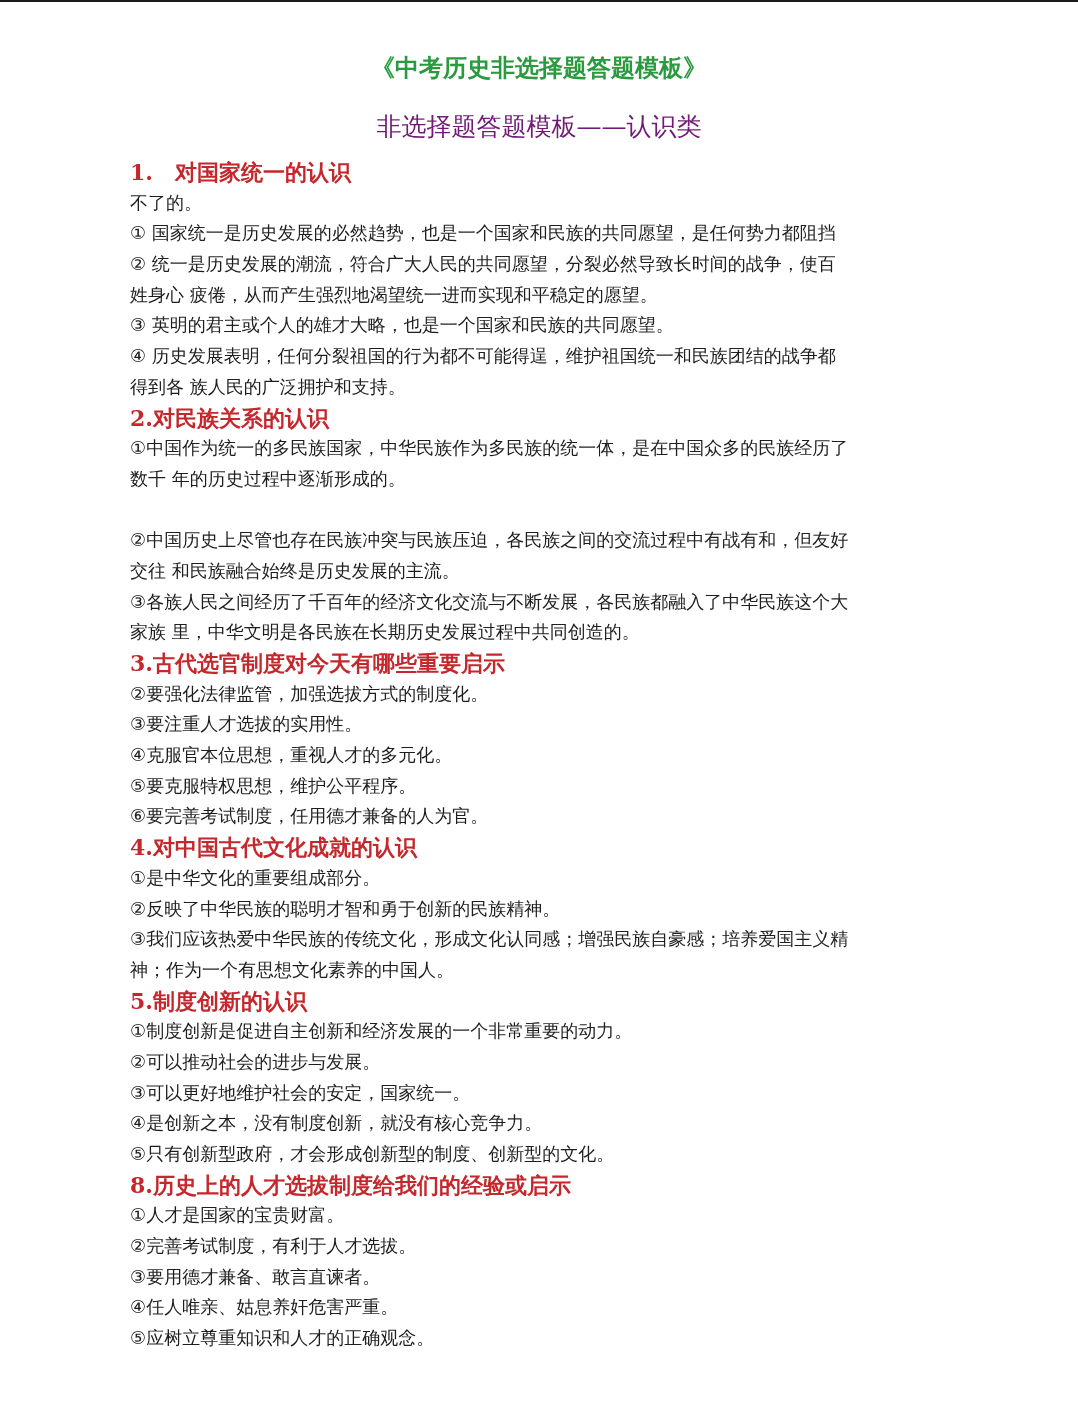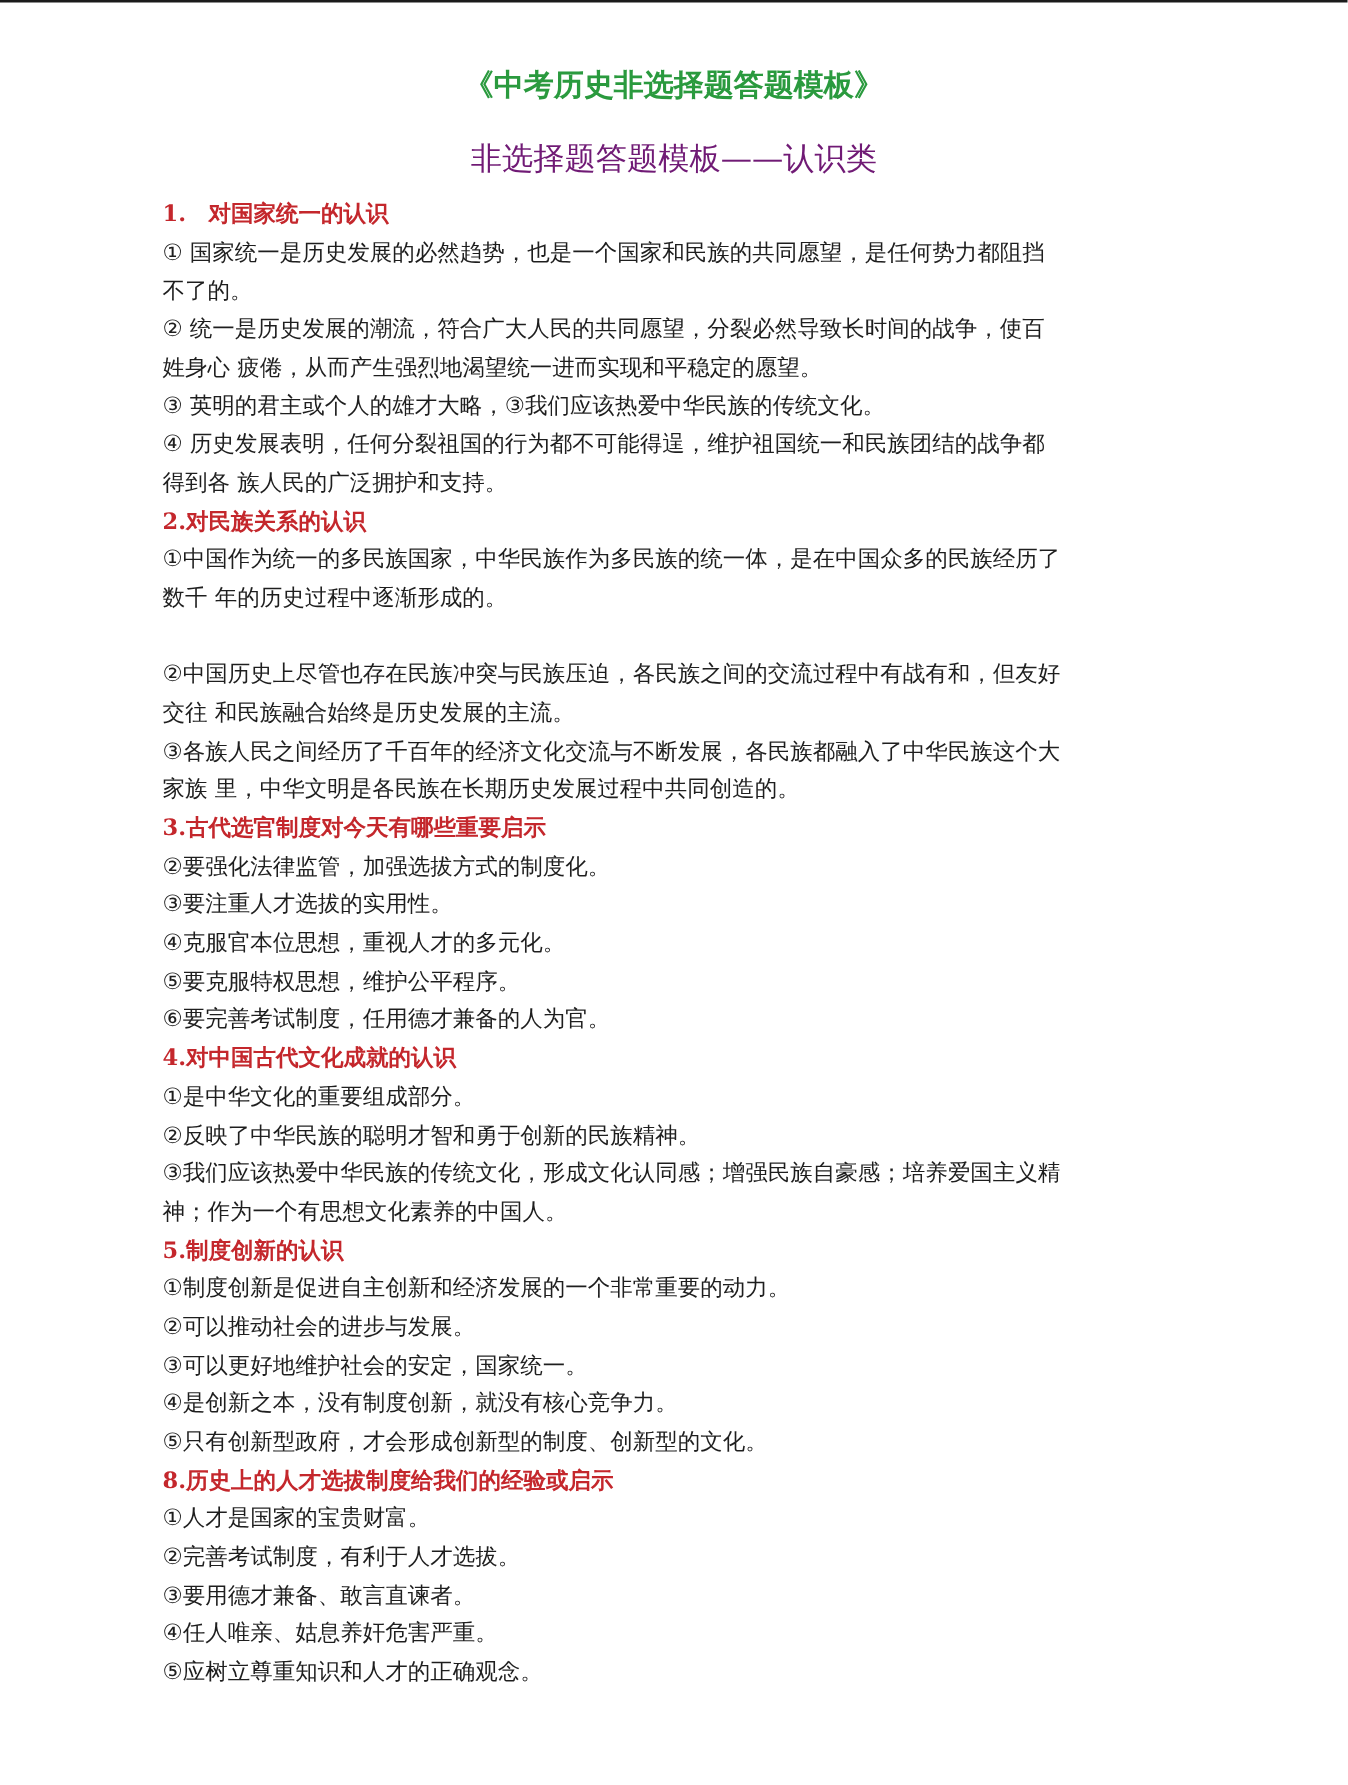--- a/index.html
+++ b/index.html
@@ -53,21 +53,21 @@
   .content {
     position: absolute;
     left: 130px;
     top: 157px;
     width: 820px;
   }
   .section-heading {
     font-family: "DejaVu Serif", "Liberation Serif", serif;
     font-weight: bold;
     color: #c4272c;
-    font-size: 18px;
+    font-size: 22px;
     height: 30.7px;
     line-height: 30.7px;
     white-space: nowrap;
   }
   .line {
     font-size: 18px;
     height: 30.7px;
     line-height: 30.7px;
     white-space: nowrap;
     color: #1e1e1e;
@@ -80,25 +80,25 @@
 <div class="top-rule"></div>
 
 <div class="page">
   <div class="doc-title">《中考历史非选择题答题模板》</div>
   <div class="doc-subtitle">非选择题答题模板——认识类</div>
 
   <div class="content">
 
     <div>
       <div class="section-heading">1.　对国家统一的认识</div>
+      <div class="line">不了的。</div>
       <div class="line">① 国家统一是历史发展的必然趋势，也是一个国家和民族的共同愿望，是任何势力都阻挡</div>
-      <div class="line">不了的。</div>
       <div class="line">② 统一是历史发展的潮流，符合广大人民的共同愿望，分裂必然导致长时间的战争，使百</div>
       <div class="line">姓身心 疲倦，从而产生强烈地渴望统一进而实现和平稳定的愿望。</div>
-      <div class="line">③ 英明的君主或个人的雄才大略，③我们应该热爱中华民族的传统文化。</div>
+      <div class="line">③ 英明的君主或个人的雄才大略，也是一个国家和民族的共同愿望。</div>
       <div class="line">④ 历史发展表明，任何分裂祖国的行为都不可能得逞，维护祖国统一和民族团结的战争都</div>
       <div class="line">得到各 族人民的广泛拥护和支持。</div>
     </div>
 
     <div>
       <div class="section-heading">2.对民族关系的认识</div>
       <div class="line">①中国作为统一的多民族国家，中华民族作为多民族的统一体，是在中国众多的民族经历了</div>
       <div class="line">数千 年的历史过程中逐渐形成的。</div>
       <div class="gap"></div>
       <div class="line">②中国历史上尽管也存在民族冲突与民族压迫，各民族之间的交流过程中有战有和，但友好</div>

